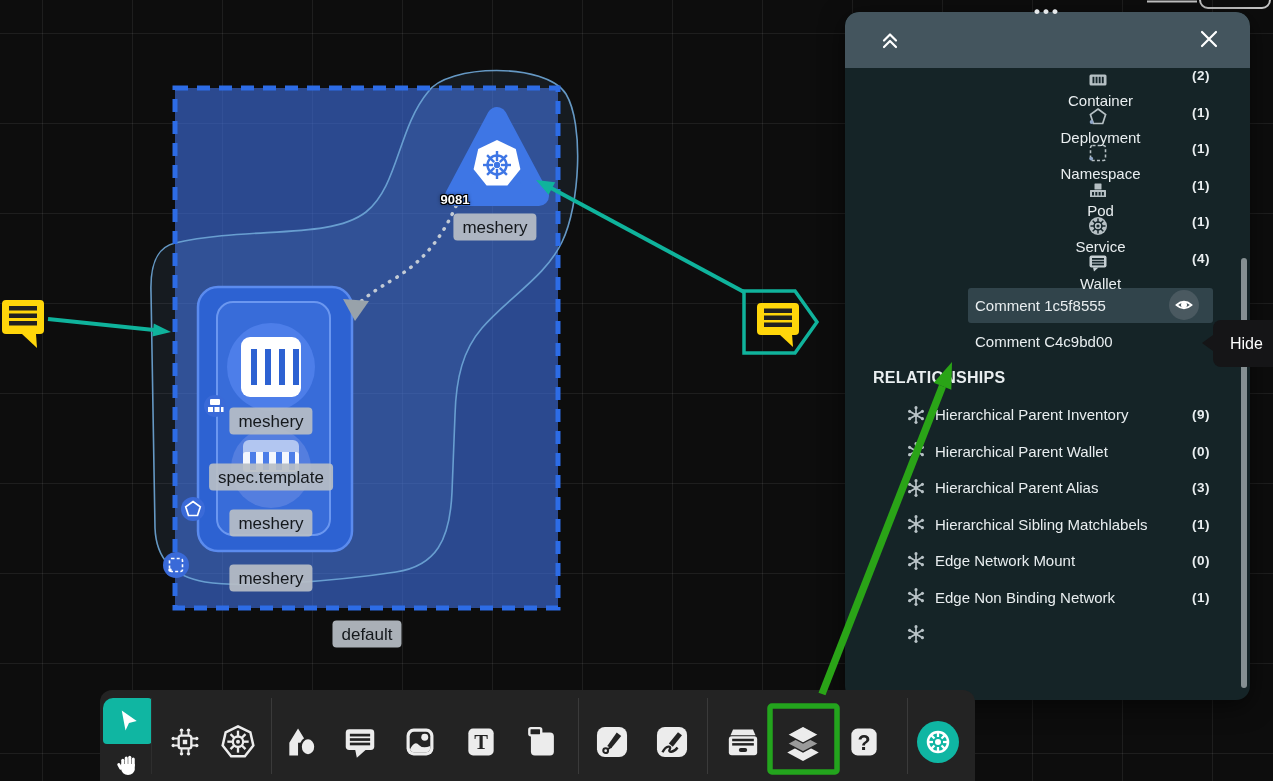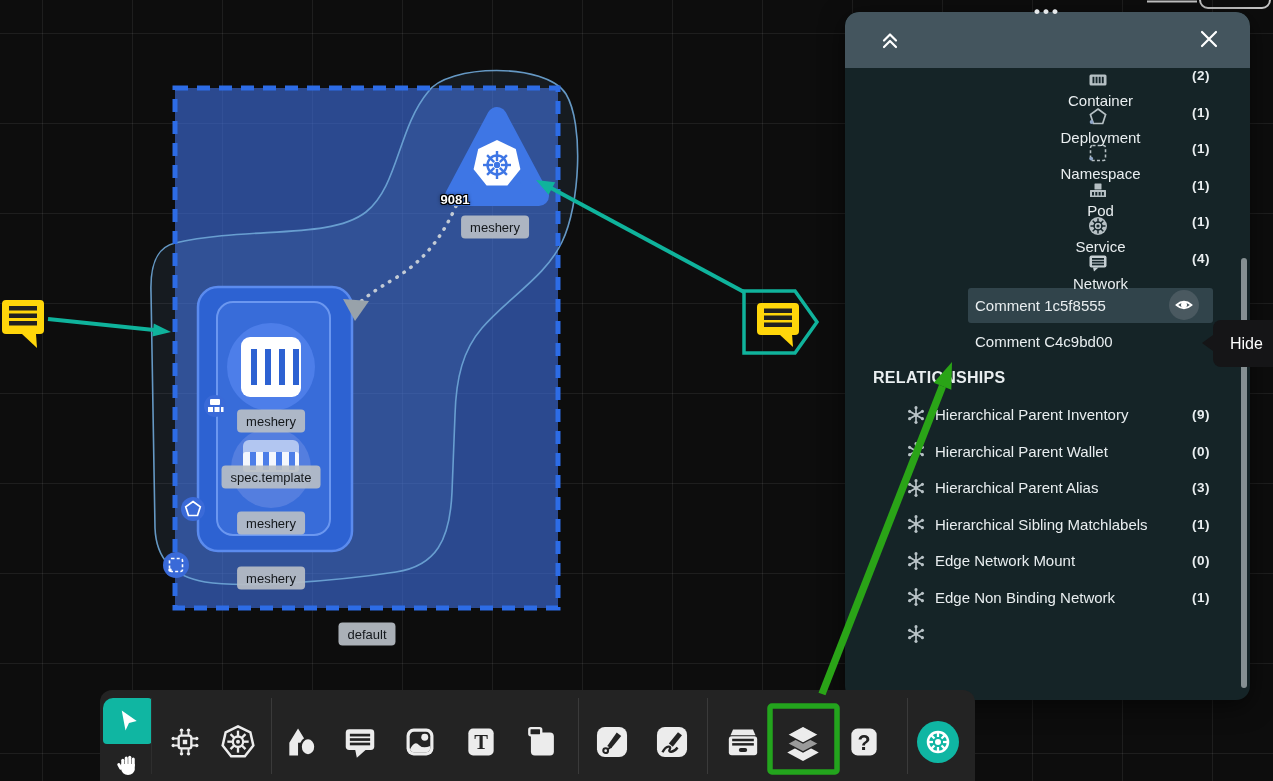--- a/index.html
+++ b/index.html
@@ -8,21 +8,21 @@
        background-color:#0d0d0d;
        background-image:
          linear-gradient(rgba(255,255,255,0.07) 1px, transparent 1px),
          linear-gradient(90deg, rgba(255,255,255,0.07) 1px, transparent 1px);
        background-size:90px 90px;background-position:42px 33px;}
   svg{display:block;}
   .abs{position:absolute;}
   
   .glabel{position:absolute;transform:translate(-50%,-50%);
           background:rgba(183,190,197,0.92);color:#14181c;
-          font-size:13px;line-height:1;padding:5px 9px;border-radius:4px;white-space:nowrap;z-index:6;}
+          font-size:17px;line-height:1;padding:5px 9px;border-radius:4px;white-space:nowrap;z-index:6;}
   .portlabel{position:absolute;transform:translate(-50%,-50%);color:#fff;font-size:13px;font-weight:bold;z-index:7;
           text-shadow:-1px -1px 0 #000,1px -1px 0 #000,-1px 1px 0 #000,1px 1px 0 #000,0 0 4px #000;}
   
   #panel{left:845px;top:12px;width:405px;height:688px;background:#152427;border-radius:14px;
          overflow:hidden;z-index:20;box-shadow:0 6px 24px rgba(0,0,0,0.55);color:#e9eef0;}
   #panel-header{position:absolute;left:0;top:0;right:0;height:56px;background:#44555e;border-radius:14px 14px 0 0;}
   #panel-body{position:absolute;left:0;top:56px;right:0;}
   .p-row{height:36.5px;display:flex;align-items:center;position:relative;font-size:15px;}
   .comp-row{padding-left:100px;flex-direction:column;}
   .comp-row .ricon{width:24px;display:flex;justify-content:center;}
@@ -261,21 +261,21 @@
       <div class="p-row comp-row">
         <span class="ricon">
           <svg width="24" height="24" viewBox="0 0 24 24">
               <rect x="3.5" y="4.5" width="17" height="12" rx="2" fill="#c6cfd3"></rect>
               <rect x="6" y="7" width="12" height="1.8" fill="#16262b"></rect>
               <rect x="6" y="9.8" width="12" height="1.8" fill="#16262b"></rect>
               <rect x="6" y="12.6" width="12" height="1.8" fill="#16262b"></rect>
               <polygon points="7,16.5 12.5,16.5 8,20.5" fill="#c6cfd3"></polygon>
             </svg>
         </span>
-        <span class="rlabel">Network</span>
+        <span class="rlabel">Wallet</span>
         <span class="count">(4)</span>
       </div>
 
       <div class="p-row comment-row hl">
         <span class="rlabel">Comment 1c5f8555</span>
         <span class="eye-btn">
           <svg width="20" height="20" viewBox="0 0 20 20">
               <path d="M2.5,10 Q10,3.5 17.5,10 Q10,16.5 2.5,10 Z" fill="none" stroke="#ffffff" stroke-width="1.7"></path>
               <circle cx="10" cy="10" r="3" fill="#ffffff"></circle>
             </svg>

